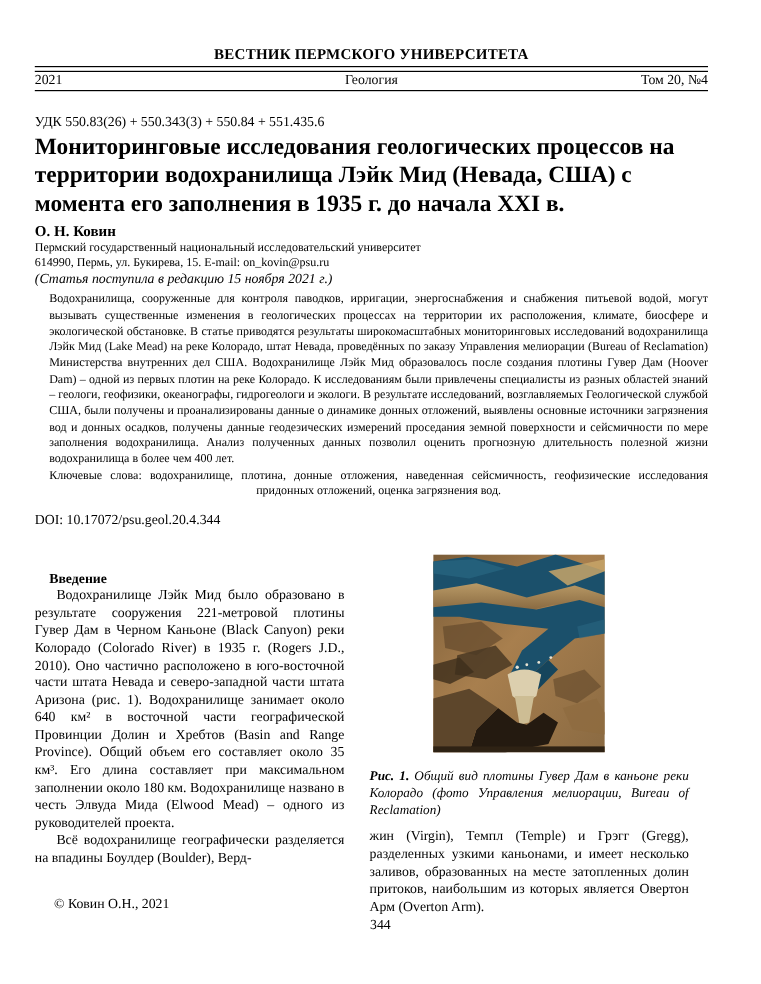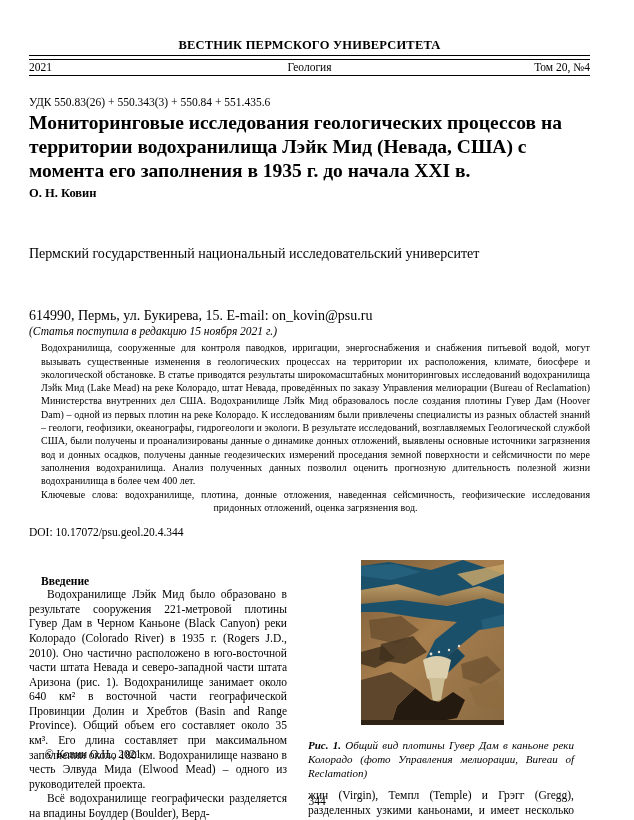--- a/index.html
+++ b/index.html
@@ -25,21 +25,21 @@
   }
   .jheader-row .mid{flex:1;text-align:center;}
   .jheader-row .left,.jheader-row .right{min-width:80px;}
   .jheader-row .right{text-align:right;}
   
   .udc{font-size:11.5px;margin-top:20px;}
   .art-title{
     font-size:19.5px;font-weight:bold;line-height:1.22;margin-top:3px;
   }
   .author{font-size:12.5px;font-weight:bold;margin-top:4px;}
-  .affil,.addr{font-size:14px;line-height:1.25;margin-top:44px;}
+  .affil,.addr{font-size:10px;line-height:1.25;}
   .received{font-size:11.5px;font-style:italic;line-height:1.3;}
   
   .abstract{
     margin:2px 0 0 12px;
     font-size:10px;line-height:1.33;text-align:justify;
   }
   .keywords{
     margin-left:12px;font-size:10px;line-height:1.33;
     text-align:justify;text-align-last:center;
   }
@@ -58,21 +58,21 @@
   .figure-wrap{margin-left:53px;width:143px;height:165px;}
   .figure-wrap svg{display:block;}
   .fig-caption{
     font-size:11px;line-height:1.25;text-align:justify;margin-top:14px;
   }
   .fig-caption .cap-label{font-weight:bold;font-style:italic;}
   .fig-caption .cap-text{font-style:italic;}
   .col-right .body-par{margin-top:8px;text-indent:0;}
   
   .copyright{position:absolute;left:45px;top:748px;font-size:11.5px;}
-  .pageno{position:absolute;left:0;width:100%;top:795px;text-align:center;font-size:11.5px;}
+  .pageno{position:absolute;left:0;width:100%;top:765px;text-align:center;font-size:11.5px;}
 </style>
 </head>
 <body>
 
 <div class="page">
 
   <div class="jheader-title">ВЕСТНИК ПЕРМСКОГО УНИВЕРСИТЕТА</div>
   <div class="rule-double"></div>
   <div class="jheader-row">
     <span class="left">2021</span>

